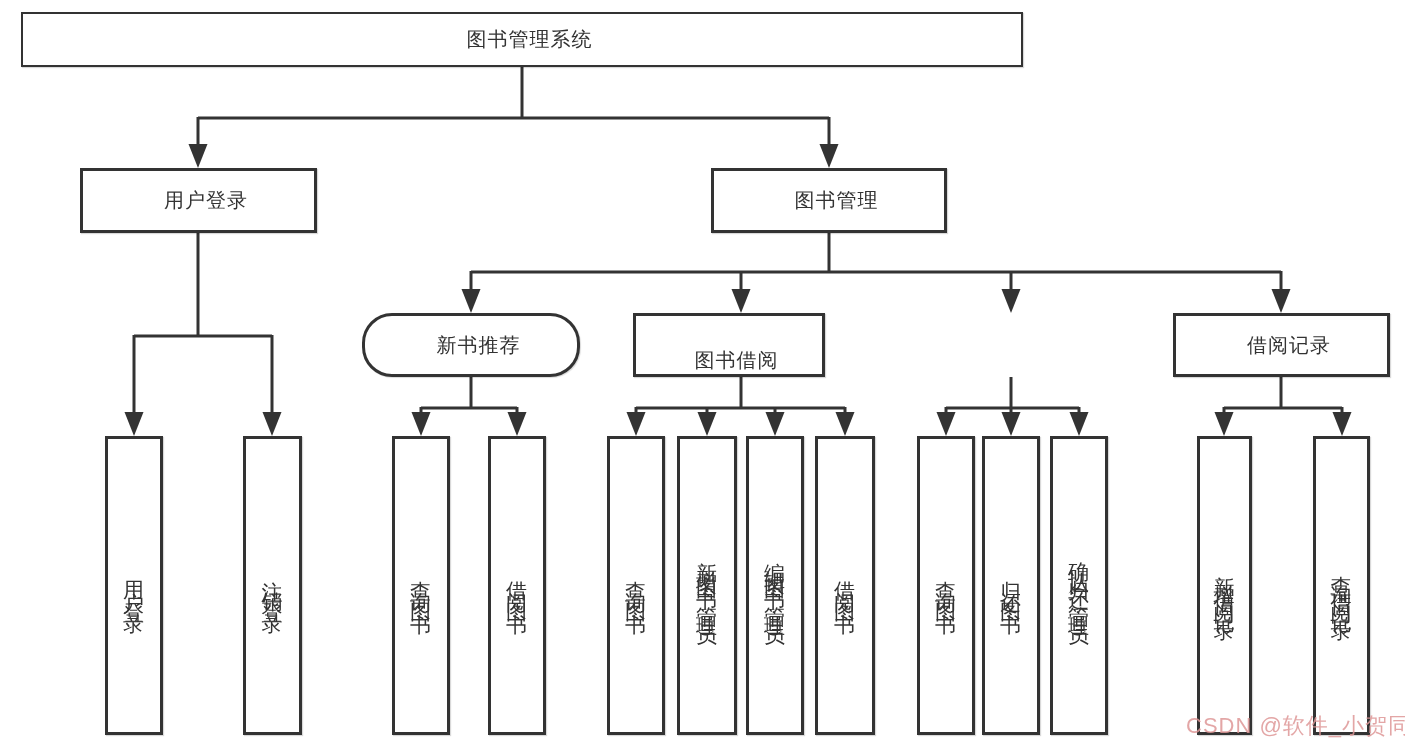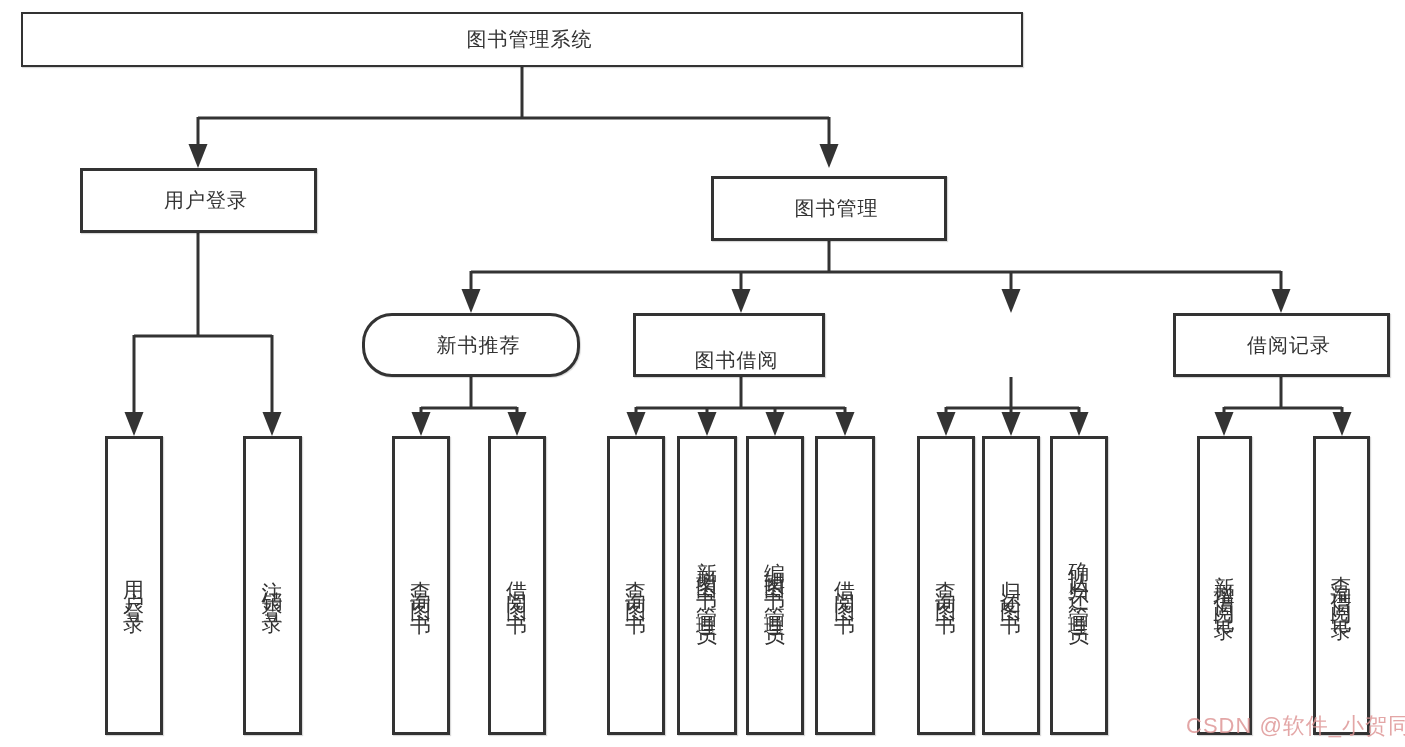--- a/index.html
+++ b/index.html
@@ -124,21 +124,21 @@
     </g>
   </svg>
 
   <div class="box root" style="left:21px;top:12px;width:1002px;height:55px;">
     <span>图书管理系统</span>
   </div>
 
   <div class="box" style="left:80px;top:168px;width:237px;height:65px;">
     <span>用户登录</span>
   </div>
-  <div class="box" style="left:711px;top:168px;width:236px;height:65px;margin-top:8px;">
+  <div class="box" style="left:711px;top:168px;width:236px;height:65px;">
     <span>图书管理</span>
   </div>
 
   <div class="box" style="left:362px;top:313px;width:218px;height:64px;border-radius:30px;">
     <span>新书推荐</span>
   </div>
   <div class="box" style="left:633px;top:313px;width:192px;height:64px;align-items:flex-end;">
     <span>图书借阅</span>
   </div>
   <div class="box" style="left:1173px;top:313px;width:217px;height:64px;">

